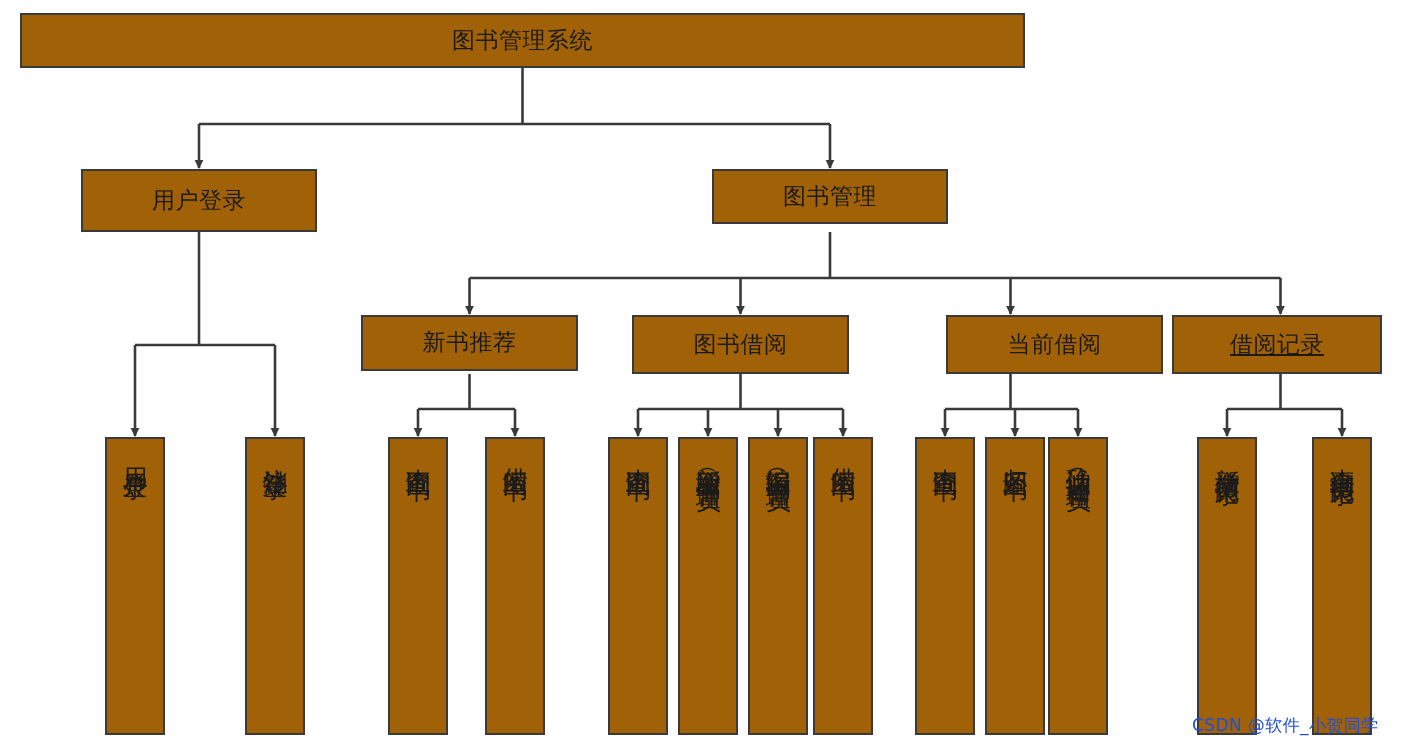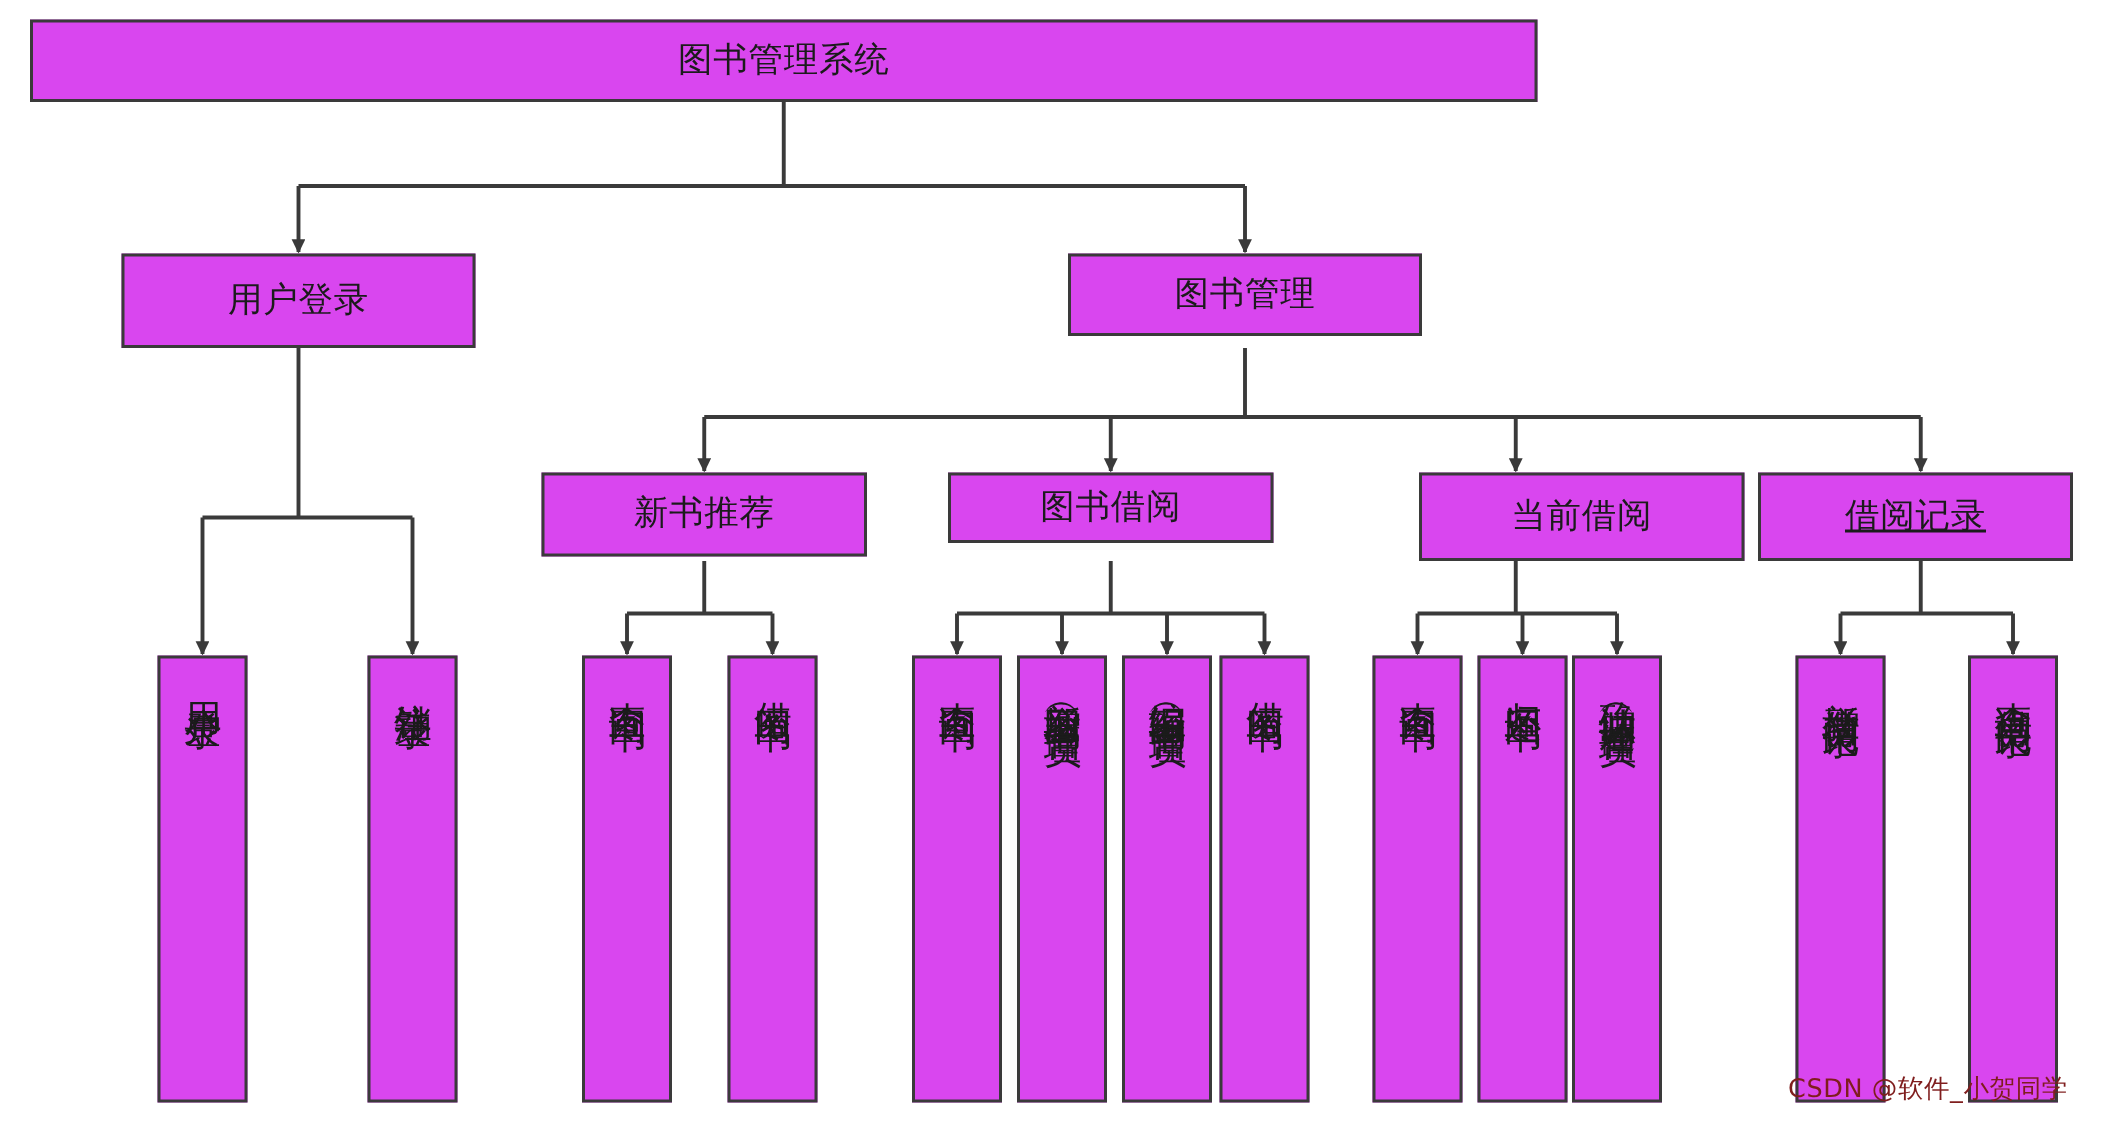--- a/index.html
+++ b/index.html
@@ -18,21 +18,21 @@
   #edge-layer{
     position:absolute;
     left:0; top:0;
     width:1405px;
     height:747px;
     pointer-events:none;
   }
   .node{
     position:absolute;
     box-sizing:border-box;
-    background:#d946ef;
+    background:#a16207;
     border:2px solid #3a3a3a;
     display:flex;
     align-items:center;
     justify-content:center;
     text-align:right;
     z-index:2;
   }
   .node .label{
     display:block;
     line-height:1.18;
@@ -51,21 +51,21 @@
     writing-mode:vertical-rl;
     text-orientation:upright;
     font-size:25px;
     line-height:1.02;
     letter-spacing:3px;
     white-space:nowrap;
   }
   .watermark{
     position:absolute;
     font-size:17px;
-    color:#7f1d1d;
+    color:#1d4ed8;
     white-space:nowrap;
     z-index:5;
     letter-spacing:0.4px;
   }
 </style>
 </head>
 <body>
 
 <div id="canvas">
   <svg id="edge-layer" viewBox="0 0 1405 747" width="1405" height="747" xmlns="http://www.w3.org/2000/svg">
@@ -116,21 +116,21 @@
     </div>
     <div class="node horiz" style="left: 81px; top: 169px; width: 236px; height: 63px;">
       <span class="label">用户登录</span>
     </div>
     <div class="node horiz" style="left: 712px; top: 169px; width: 236px; height: 55px;">
       <span class="label">图书管理</span>
     </div>
     <div class="node horiz" style="left: 361px; top: 315px; width: 217px; height: 56px;">
       <span class="label">新书推荐</span>
     </div>
-    <div class="node horiz" style="left: 632px; top: 315px; width: 217px; height: 47px;">
+    <div class="node horiz" style="left: 632px; top: 315px; width: 217px; height: 59px;">
       <span class="label">图书借阅</span>
     </div>
     <div class="node horiz" style="left: 902px; top: 315px; width: 217px; height: 59px; margin-left: 44px;">
       <span class="label">当前借阅</span>
     </div>
     <div class="node horiz" style="left: 1172px; top: 315px; width: 210px; height: 59px; text-decoration: underline;">
       <span class="label">借阅记录</span>
     </div>
     <div class="node vert" style="left: 105px; top: 437px; width: 60px; height: 298px;">
       <span class="label">用户登录</span>

